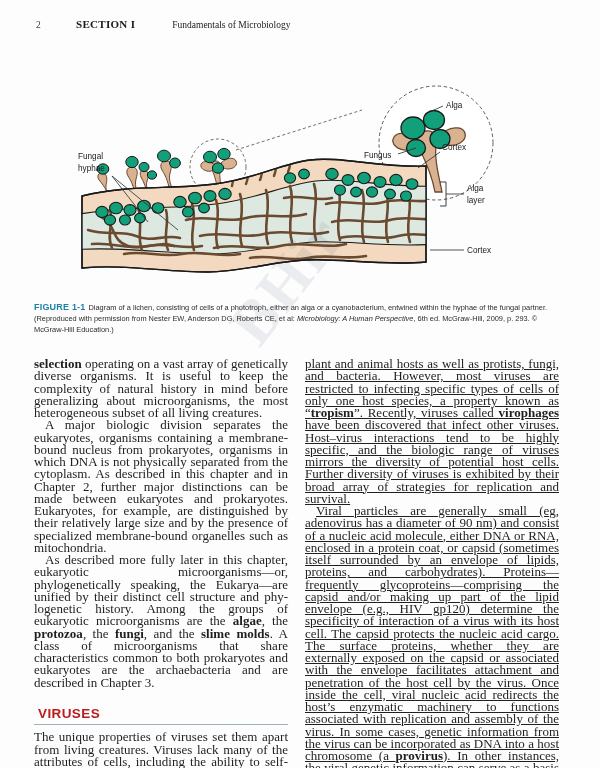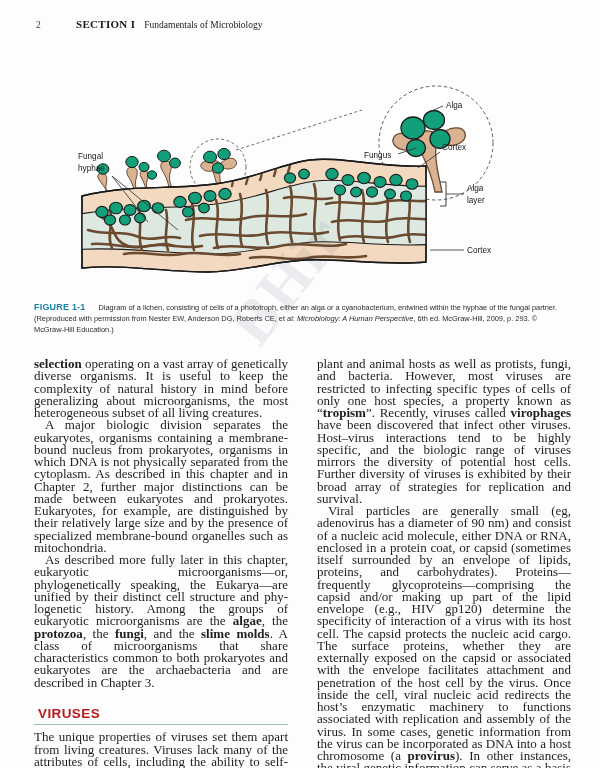--- a/index.html
+++ b/index.html
@@ -45,20 +45,21 @@
   .rh-section {
     font-size: 11px;
     font-weight: bold;
     letter-spacing: 0.3px;
     color: #1a1a1a;
     margin-right: 9px;
   }
   .rh-title {
     font-size: 9.5px;
     color: #1a1a1a;
+    margin-left: 28px;
   }
 
   
   .figure-block {
     position: absolute;
     top: 44px;
     left: 40px;
     width: 534px;
     height: 250px;
   }
@@ -79,40 +80,40 @@
     font-size: 7.4px;
     line-height: 11.1px;
     color: #2b2b2b;
     text-align: left;
   }
   .caption .fignum {
     font-weight: bold;
     font-size: 9px;
     color: #1b7fa8;
     letter-spacing: 0.2px;
-    margin-right: 13px;
+    margin-right: 3px;
   }
   .caption i { font-style: italic; }
 
   
   .columns {
     position: absolute;
     top: 358px;
     left: 34px;
     width: 534px;
     height: 400px;
   }
   .col {
     position: absolute;
     top: 0;
     width: 254px;
     height: 400px;
   }
   .col-left  { left: 0; }
-  .col-right { left: 283px; }
+  .col-right { left: 271px; text-decoration: underline; }
 
   .col p {
     margin: 0;
     font-family: "Liberation Serif", serif;
     font-size: 13px;
     line-height: 12.25px;
     text-align: justify;
     text-justify: inter-word;
     hyphens: manual;
     color: #1f1d1d;

